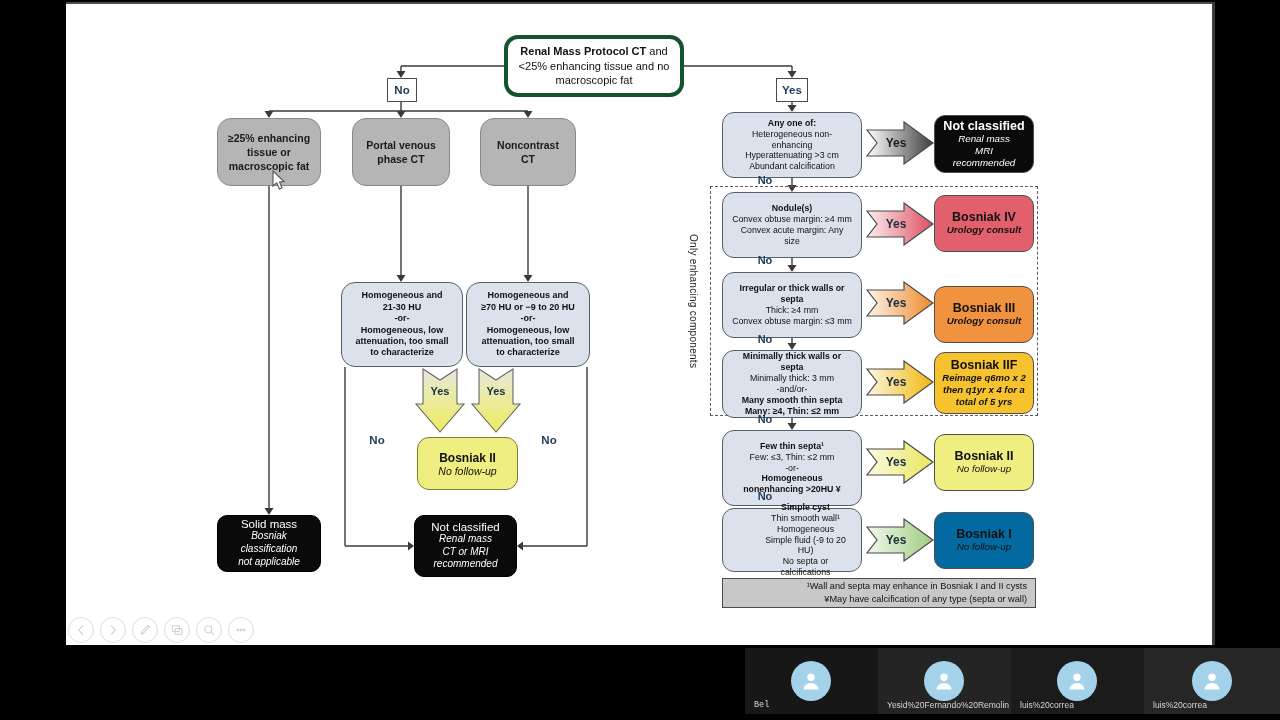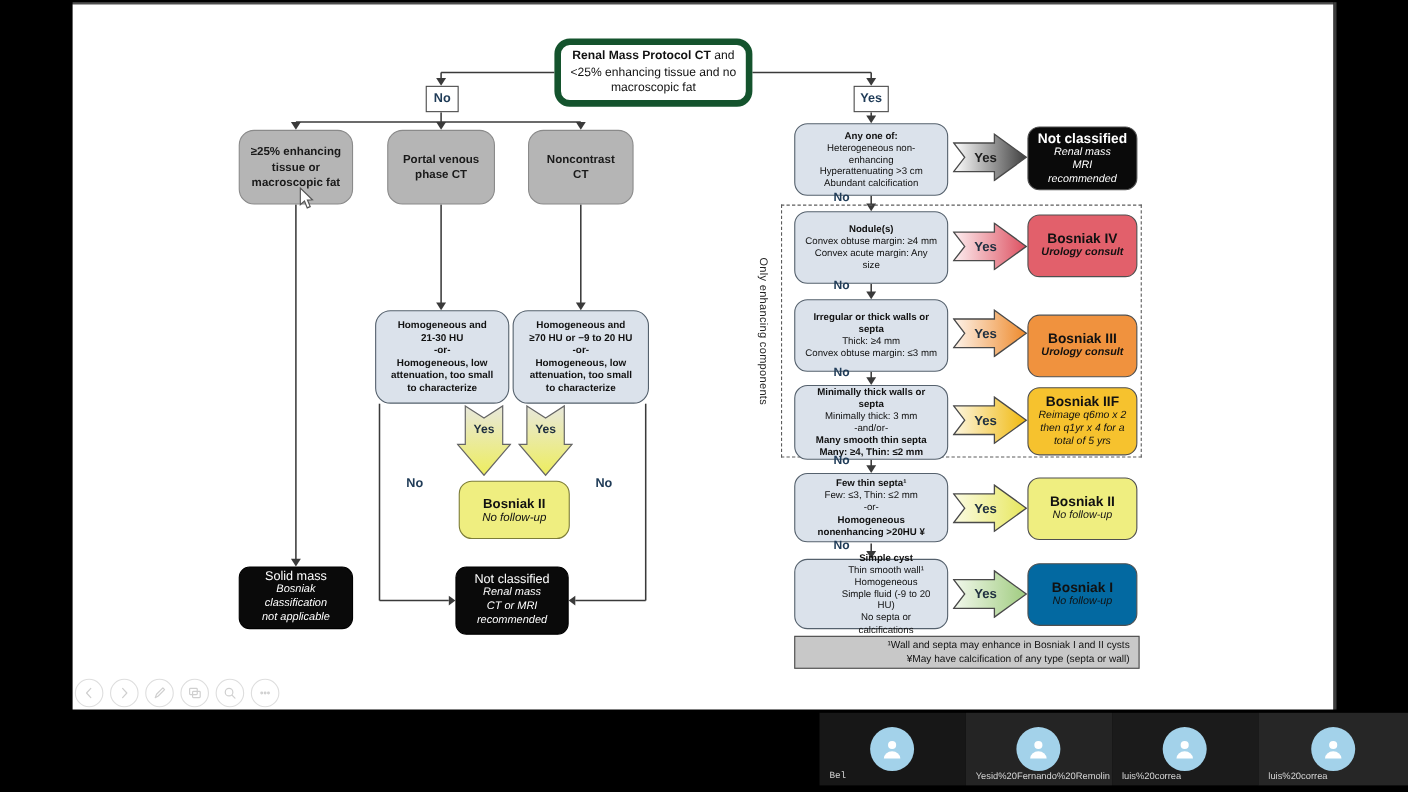--- a/index.html
+++ b/index.html
@@ -6,39 +6,39 @@
   #screen{position:relative;width:1280px;height:720px;background:#000;overflow:hidden;
           font-family:"Liberation Sans",sans-serif;color:#111;}
   
   #slide{position:absolute;left:66px;top:4px;width:1146px;height:641px;background:#fff;}
   #slide-top-border{position:absolute;left:66px;top:2px;width:1146px;height:2px;background:#4e4e4e;}
   #slide-right-border{position:absolute;left:1212px;top:2px;width:3px;height:643px;background:#3c3c3c;}
   .abs{position:absolute;box-sizing:border-box;}
   .ml{white-space:pre-line;}
   .ctr{display:flex;flex-direction:column;align-items:center;justify-content:center;text-align:center;}
   
-  .rootbox{left:438px;top:31px;width:180px;height:62px;background:#fff;border:6px solid #14532d;border-radius:14px;font-size:11px;line-height:1.32;}
+  .rootbox{left:438px;top:31px;width:180px;height:62px;background:#fff;border:4px solid #14532d;border-radius:14px;font-size:11px;line-height:1.32;}
   .tag{background:#fff;border:1.6px solid #4a4a4a;font-weight:700;font-size:11.5px;color:#1f3b57;}
   .ct{background:#b5b5b5;border:1.5px solid #8a8a8a;border-radius:14px;font-size:10.5px;font-weight:600;color:#1a1a1a;padding:0 8px;line-height:1.35;}
   .cond{left:656px;width:140px;background:#dbe2eb;border:1.6px solid #55616d;border-radius:12px;font-size:8.8px;line-height:1.24;padding:2px 9px;color:#111;}
   .cond .b{font-weight:700;}
   .homog{background:#dbe2eb;border:1.6px solid #55616d;border-radius:14px;font-size:9px;font-weight:700;line-height:1.27;}
   .res{left:868px;width:100px;border:1.6px solid #4f4f4f;border-radius:11px;}
   .res .t{font-weight:700;font-size:12.5px;}
   .res .s{font-style:italic;font-size:9.8px;line-height:1.25;}
   .blackbox{background:#0a0a0a;color:#fff;border-radius:10px;border:1.5px solid #000;}
   .blackbox .t{font-weight:400;font-size:11.5px;}
   .blackbox .s{font-style:italic;font-size:10px;line-height:1.28;}
   #res0{background:#0a0a0a;color:#fff;}
   #res1{background:#e2606b;}
   #res2{background:#f0923e;}
   #res3{background:#f6c22e;}
   #res4{background:#efee80;}
   #res5{background:#0369a1;}
-  #res3 .s{font-weight:400;font-size:9.5px;}
+  #res3 .s{font-weight:700;font-size:9.5px;}
   .yarrow{left:800px;width:68px;height:44px;}
   .yarrow svg,.darrow svg{position:absolute;inset:0;width:100%;height:100%;}
   .ytxt{position:absolute;inset:0;display:flex;align-items:center;justify-content:center;padding-right:8px;font-weight:700;font-size:12px;color:#203040;}
   .darrow{width:50px;height:66px;}
   .dtxt{position:absolute;left:0;right:0;top:17px;text-align:center;font-weight:700;font-size:11px;color:#203040;}
   .gapno{position:absolute;left:684px;width:30px;text-align:center;font-weight:700;font-size:11px;color:#1f3b57;}
   .midno{position:absolute;width:30px;text-align:center;font-weight:700;font-size:11.5px;color:#1f3b57;}
   #dashedbox{left:644px;top:182px;width:328px;height:230px;border:1.6px dashed #5c5c5c;}
   #sidelabel{left:614px;top:182px;width:26px;height:230px;display:flex;align-items:center;justify-content:center;
              writing-mode:vertical-rl;font-size:10px;color:#222;letter-spacing:.3px;}
@@ -278,21 +278,21 @@
       <span class="ytxt">Yes</span>
     </div>
     <div class="abs ctr res" id="res3" style="top:348px;height:62px;">
       <div class="t">Bosniak IIF</div>
       <div class="s ml">Reimage q6mo x 2
 then q1yr x 4 for a
 total of 5 yrs</div>
     </div>
     <span class="gapno" style="top:409px;">No</span>
 
-    <div class="abs ctr cond" style="top:426px;height:63px;">
+    <div class="abs ctr cond" style="top:426px;height:76px;">
       <div class="b">Few thin septa¹</div>
       <div>Few: ≤3, Thin: ≤2 mm</div>
       <div>-or-</div>
       <div class="b">Homogeneous</div>
       <div class="b">nonenhancing &gt;20HU ¥</div>
     </div>
     <div class="abs yarrow" style="top:436px;">
       <svg viewBox="0 0 68 44">
           <path d="M1,9 L38,9 L38,1 L67,22 L38,43 L38,35 L1,35 L11,22 Z" fill="url(#gYellow)" stroke="#4a4a4a" stroke-width="1.2"></path>
         </svg>

